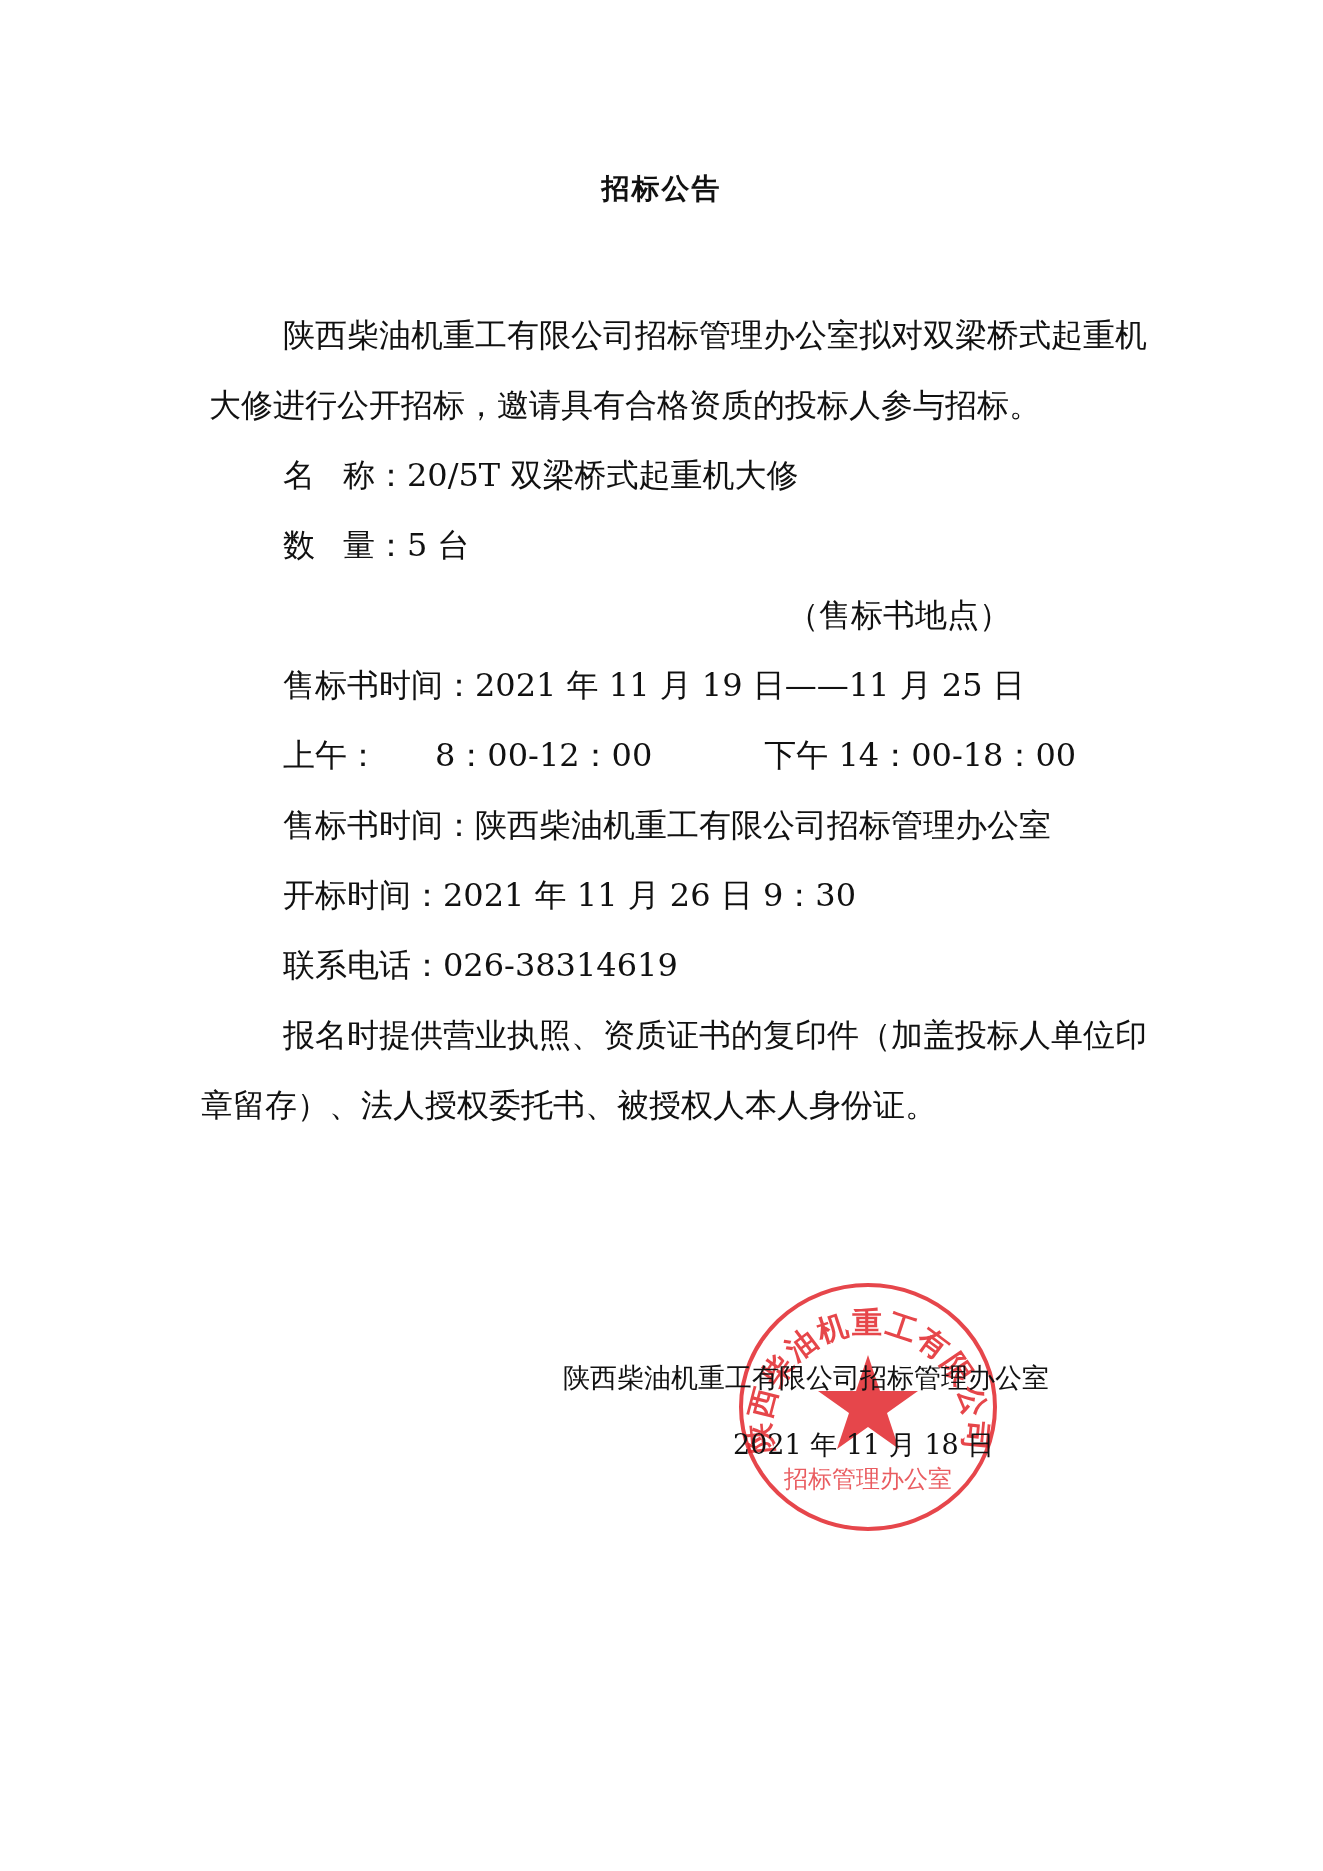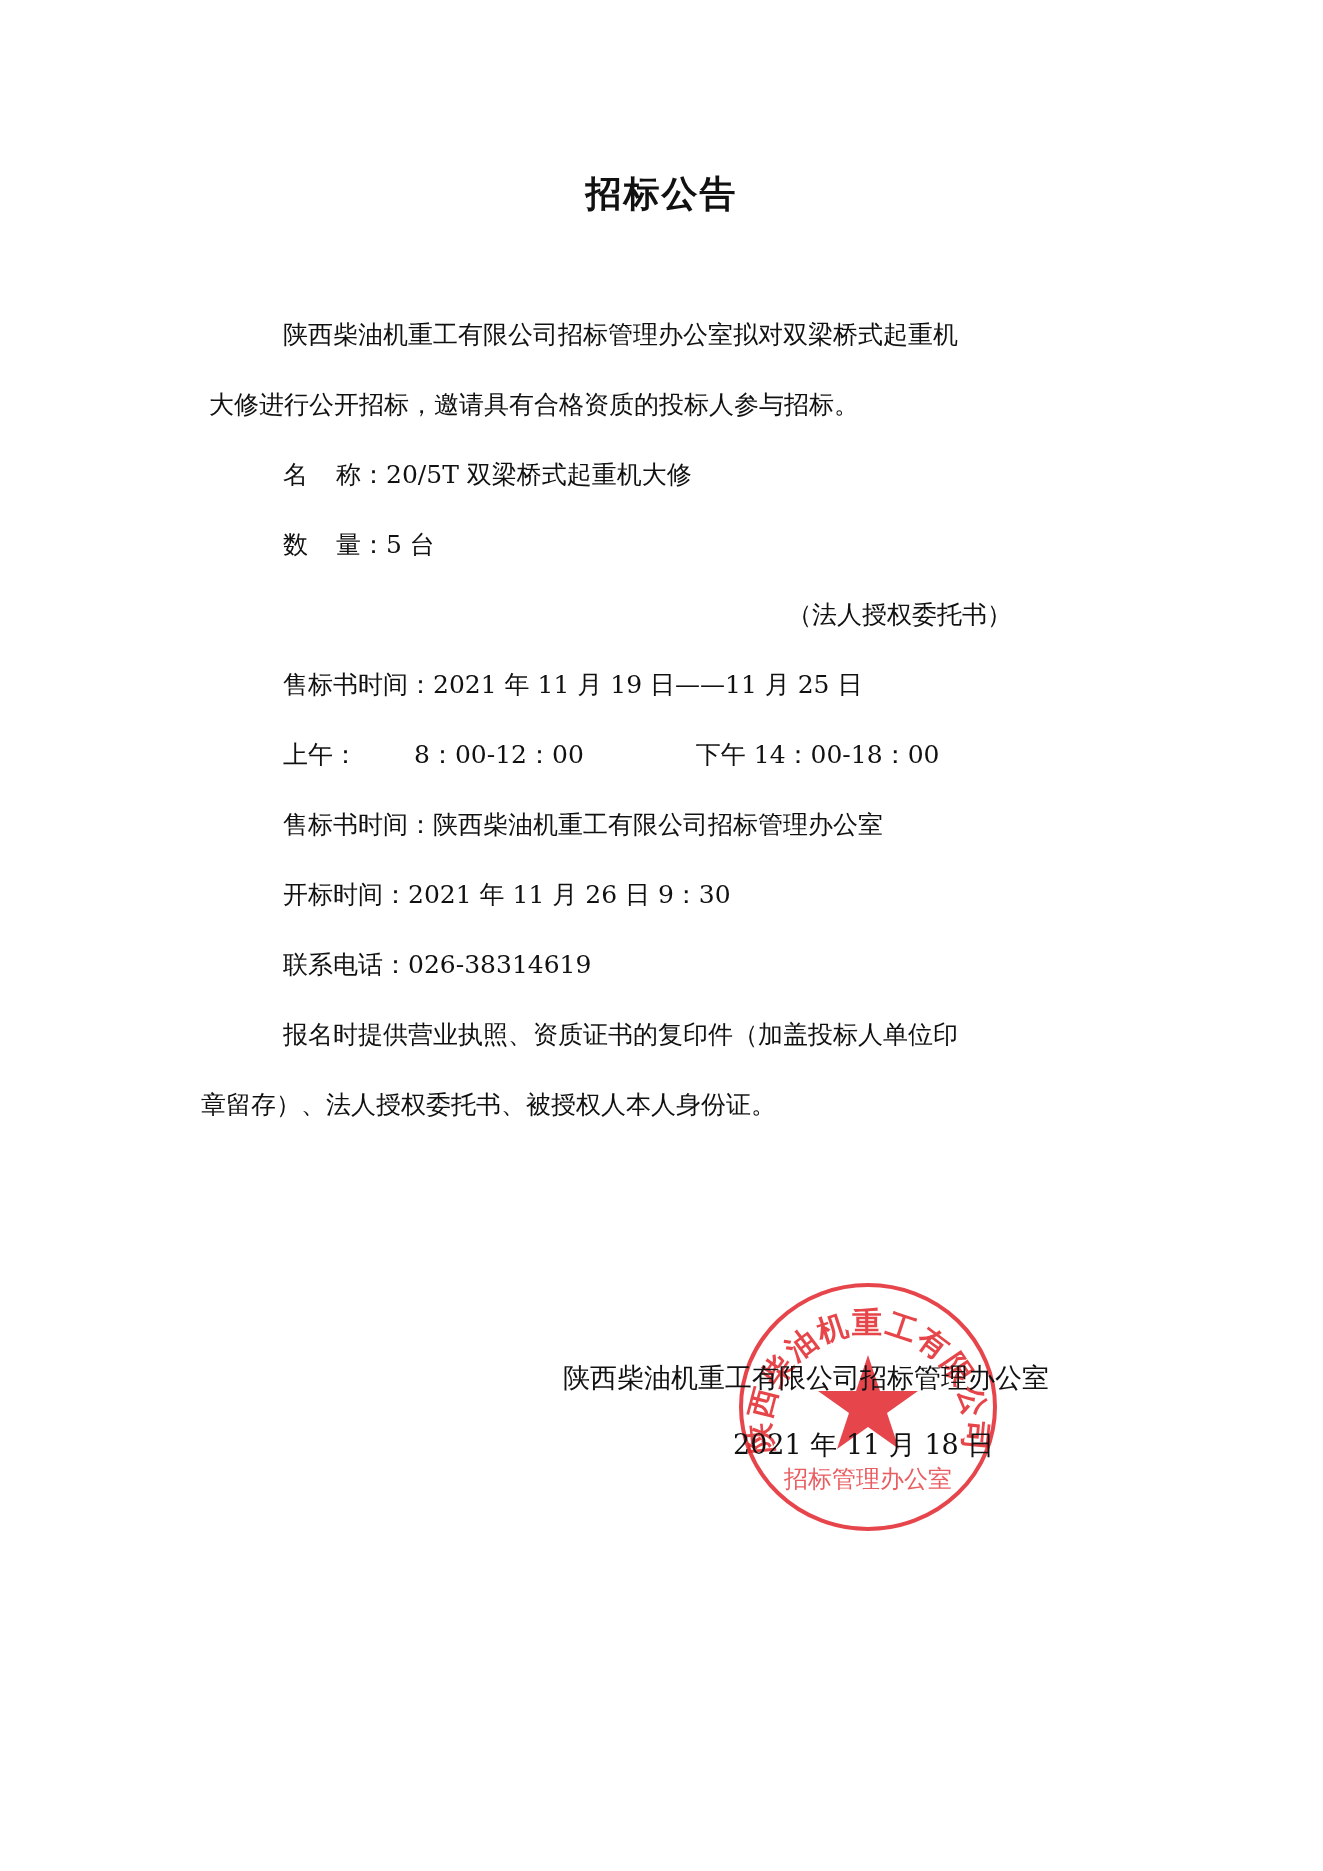--- a/index.html
+++ b/index.html
@@ -1,21 +1,21 @@
 <!DOCTYPE html>
 <html><head>
 <meta charset="utf-8">
 <style>
   html, body { margin: 0; padding: 0; background: #ffffff; }
   body { width: 1323px; height: 1871px; position: relative; overflow: hidden;
          font-family: "DejaVu Serif", "Liberation Serif", serif; color: #111; }
   .title { position: absolute; left: 0; width: 1323px; top: 170px; text-align: center;
            font-family: "DejaVu Sans", "Liberation Sans", sans-serif; font-weight: bold;
-           font-size: 36px; letter-spacing: 2px; }
-  .line { position: absolute; font-size: 25px; white-space: nowrap; line-height: 34px; }
+           font-size: 28px; letter-spacing: 2px; }
+  .line { position: absolute; font-size: 32px; white-space: nowrap; line-height: 34px; }
   .seal { position: absolute; left: 737px; top: 1281px; width: 262px; height: 252px; pointer-events: none; }
   .seal svg { width: 100%; height: 100%; }
   .gap-sm { display: inline-block; width: 28px; }
   .gap-md { display: inline-block; width: 56px; }
   .gap-lg { display: inline-block; width: 112px; }
   .sig { position: absolute; font-size: 27px; white-space: nowrap; line-height: 34px; z-index: 2; }
 </style>
 </head>
 <body>
 
@@ -27,21 +27,21 @@
   <div class="line" style="left:201px; top:388px;margin-left:8px;">大修进行公开招标，邀请具有合格资质的投标人参与招标。</div>
 
   <div class="line" style="left:283px; top:458px;">
     <span>名</span><span class="gap-sm"></span><span>称：</span><span>20/5T 双梁桥式起重机大修</span>
   </div>
 
   <div class="line" style="left:283px; top:528px;">
     <span>数</span><span class="gap-sm"></span><span>量：</span><span>5 台</span>
   </div>
 
-  <div class="line" style="left:787px; top:598px;">（法人授权委托书）</div>
+  <div class="line" style="left:787px; top:598px;">（售标书地点）</div>
 
   <div class="line" style="left:283px; top:668px;">
     <span>售标书时间：</span><span>2021 年 11 月 19 日——11 月 25 日</span>
   </div>
 
   <div class="line" style="left:283px; top:738px;text-align:right;">
     <span>上午：</span><span class="gap-md"></span><span>8：00-12：00</span><span class="gap-lg"></span><span>下午</span><span> </span><span>14：00-18：00</span>
   </div>
 
   <div class="line" style="left:283px; top:808px;">

